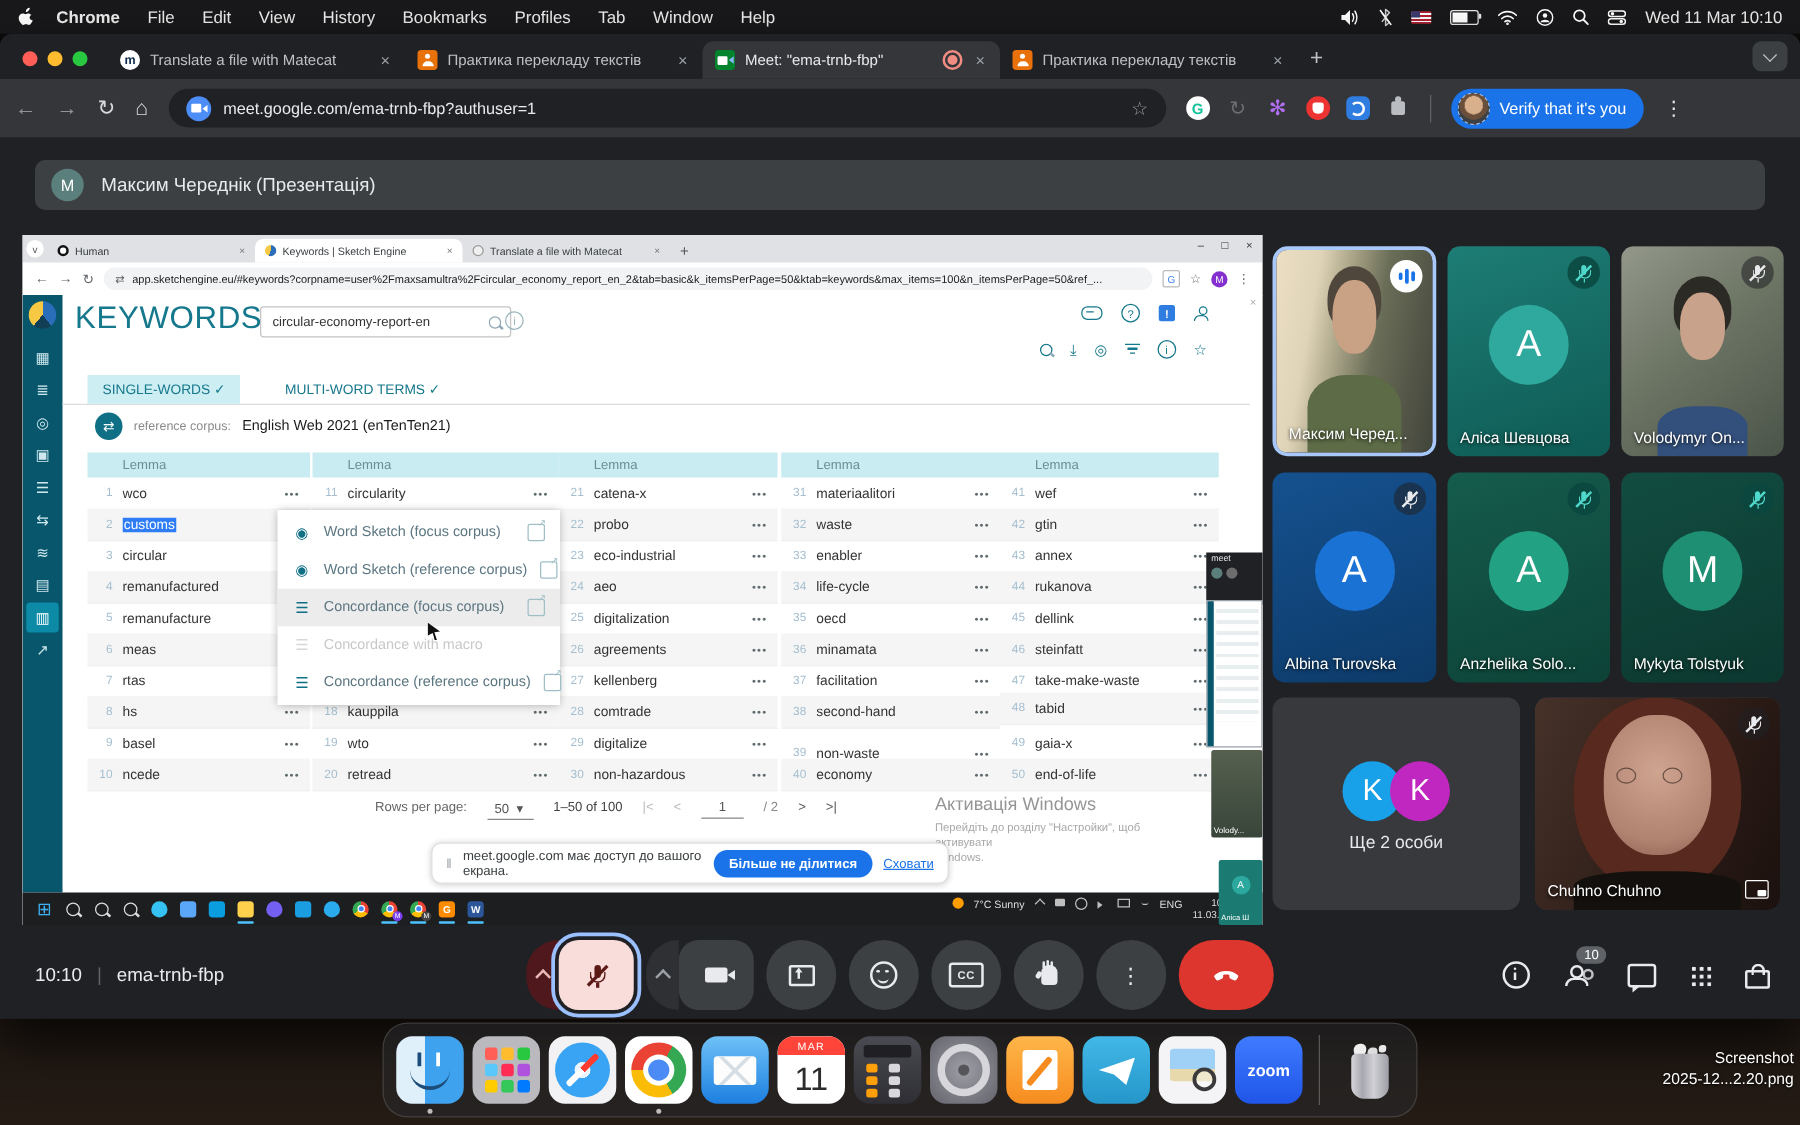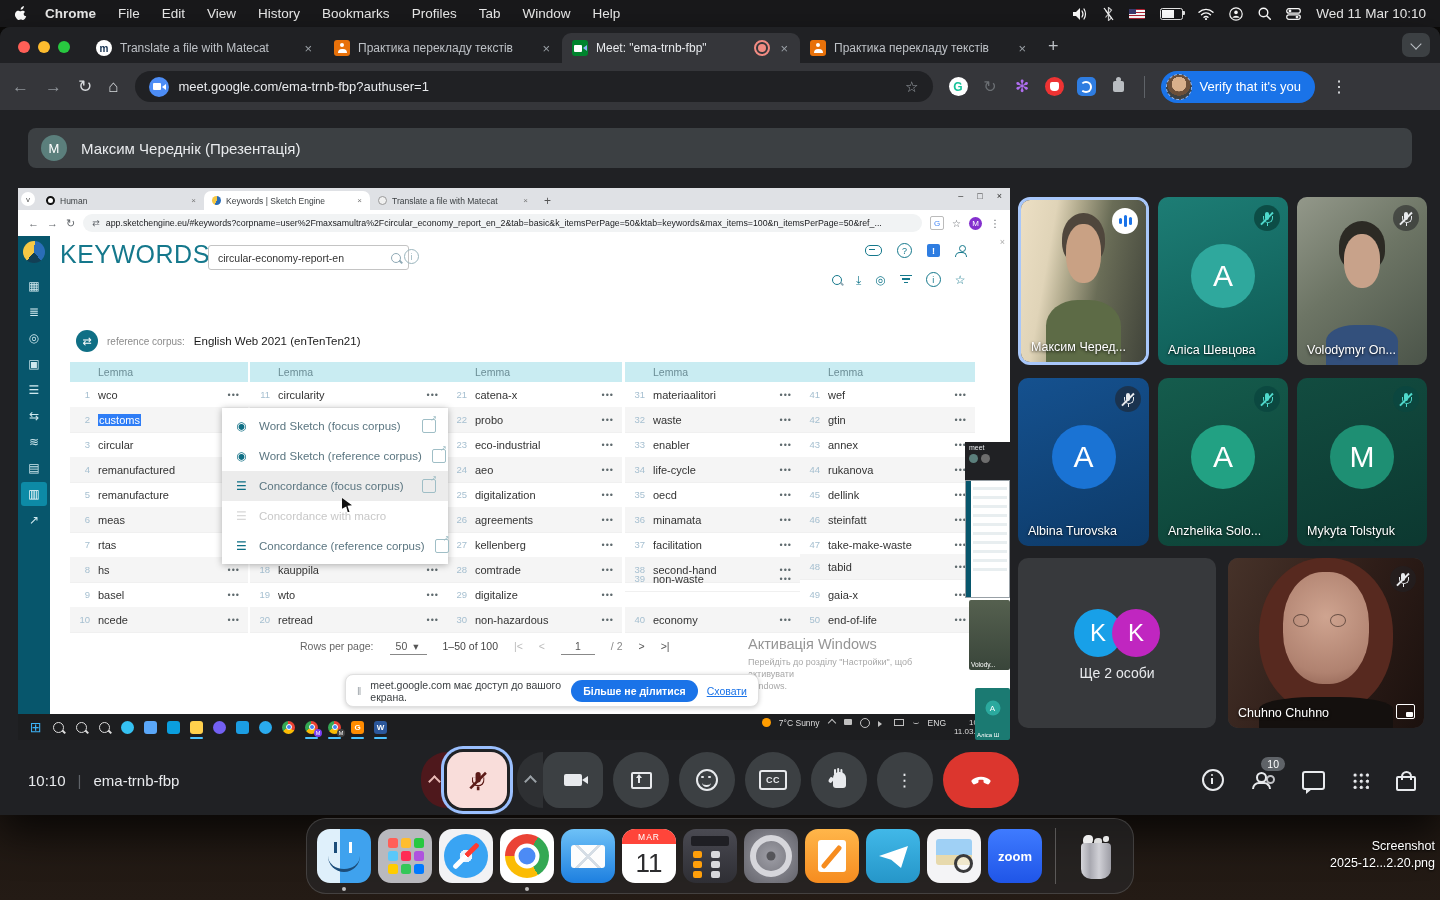--- a/index.html
+++ b/index.html
@@ -523,20 +523,24 @@
               <span>⤓</span>
               <span>◎</span>
               <span class="fbars">
                   <i></i>
                   <i></i>
                   <i></i>
                 </span>
               <span class="qm" style="border-color:#15788c;color:#15788c">i</span>
               <span>☆</span>
             </div>
+            <div class="sh-tabs2">
+              <span class="ptab active" style="left:20px">SINGLE-WORDS ✓</span>
+              <span class="ptab" style="left:166px">MULTI-WORD TERMS ✓</span>
+            </div>
             <div class="sh-ref">
               <span class="swap">⇄</span>
               <span class="rc-label">reference corpus:</span>
               <span class="rc-val">English Web 2021 (enTenTen21)</span>
             </div>
             <div class="sh-table" id="sh-table">
                 <div class="col" style="left: 20px; width: 178px;">
                   <div class="colhead">Lemma</div>
                   <div class="lrow" style="top: 20px;">
                     <span class="rn">1</span>
@@ -706,21 +710,21 @@
                   <div class="lrow" style="top: 170px;">
                     <span class="rn">37</span>
                     <span class="rl">facilitation</span>
                     <span class="rd">•••</span>
                   </div>
                   <div class="lrow alt" style="top: 195px;">
                     <span class="rn">38</span>
                     <span class="rl">second-hand</span>
                     <span class="rd">•••</span>
                   </div>
-                  <div class="lrow" style="top: 204px;">
+                  <div class="lrow" style="top: 228px;">
                     <span class="rn">39</span>
                     <span class="rl">non-waste</span>
                     <span class="rd">•••</span>
                   </div>
                   <div class="lrow alt" style="top: 245px;">
                     <span class="rn">40</span>
                     <span class="rl">economy</span>
                     <span class="rd">•••</span>
                   </div>
                 </div>

